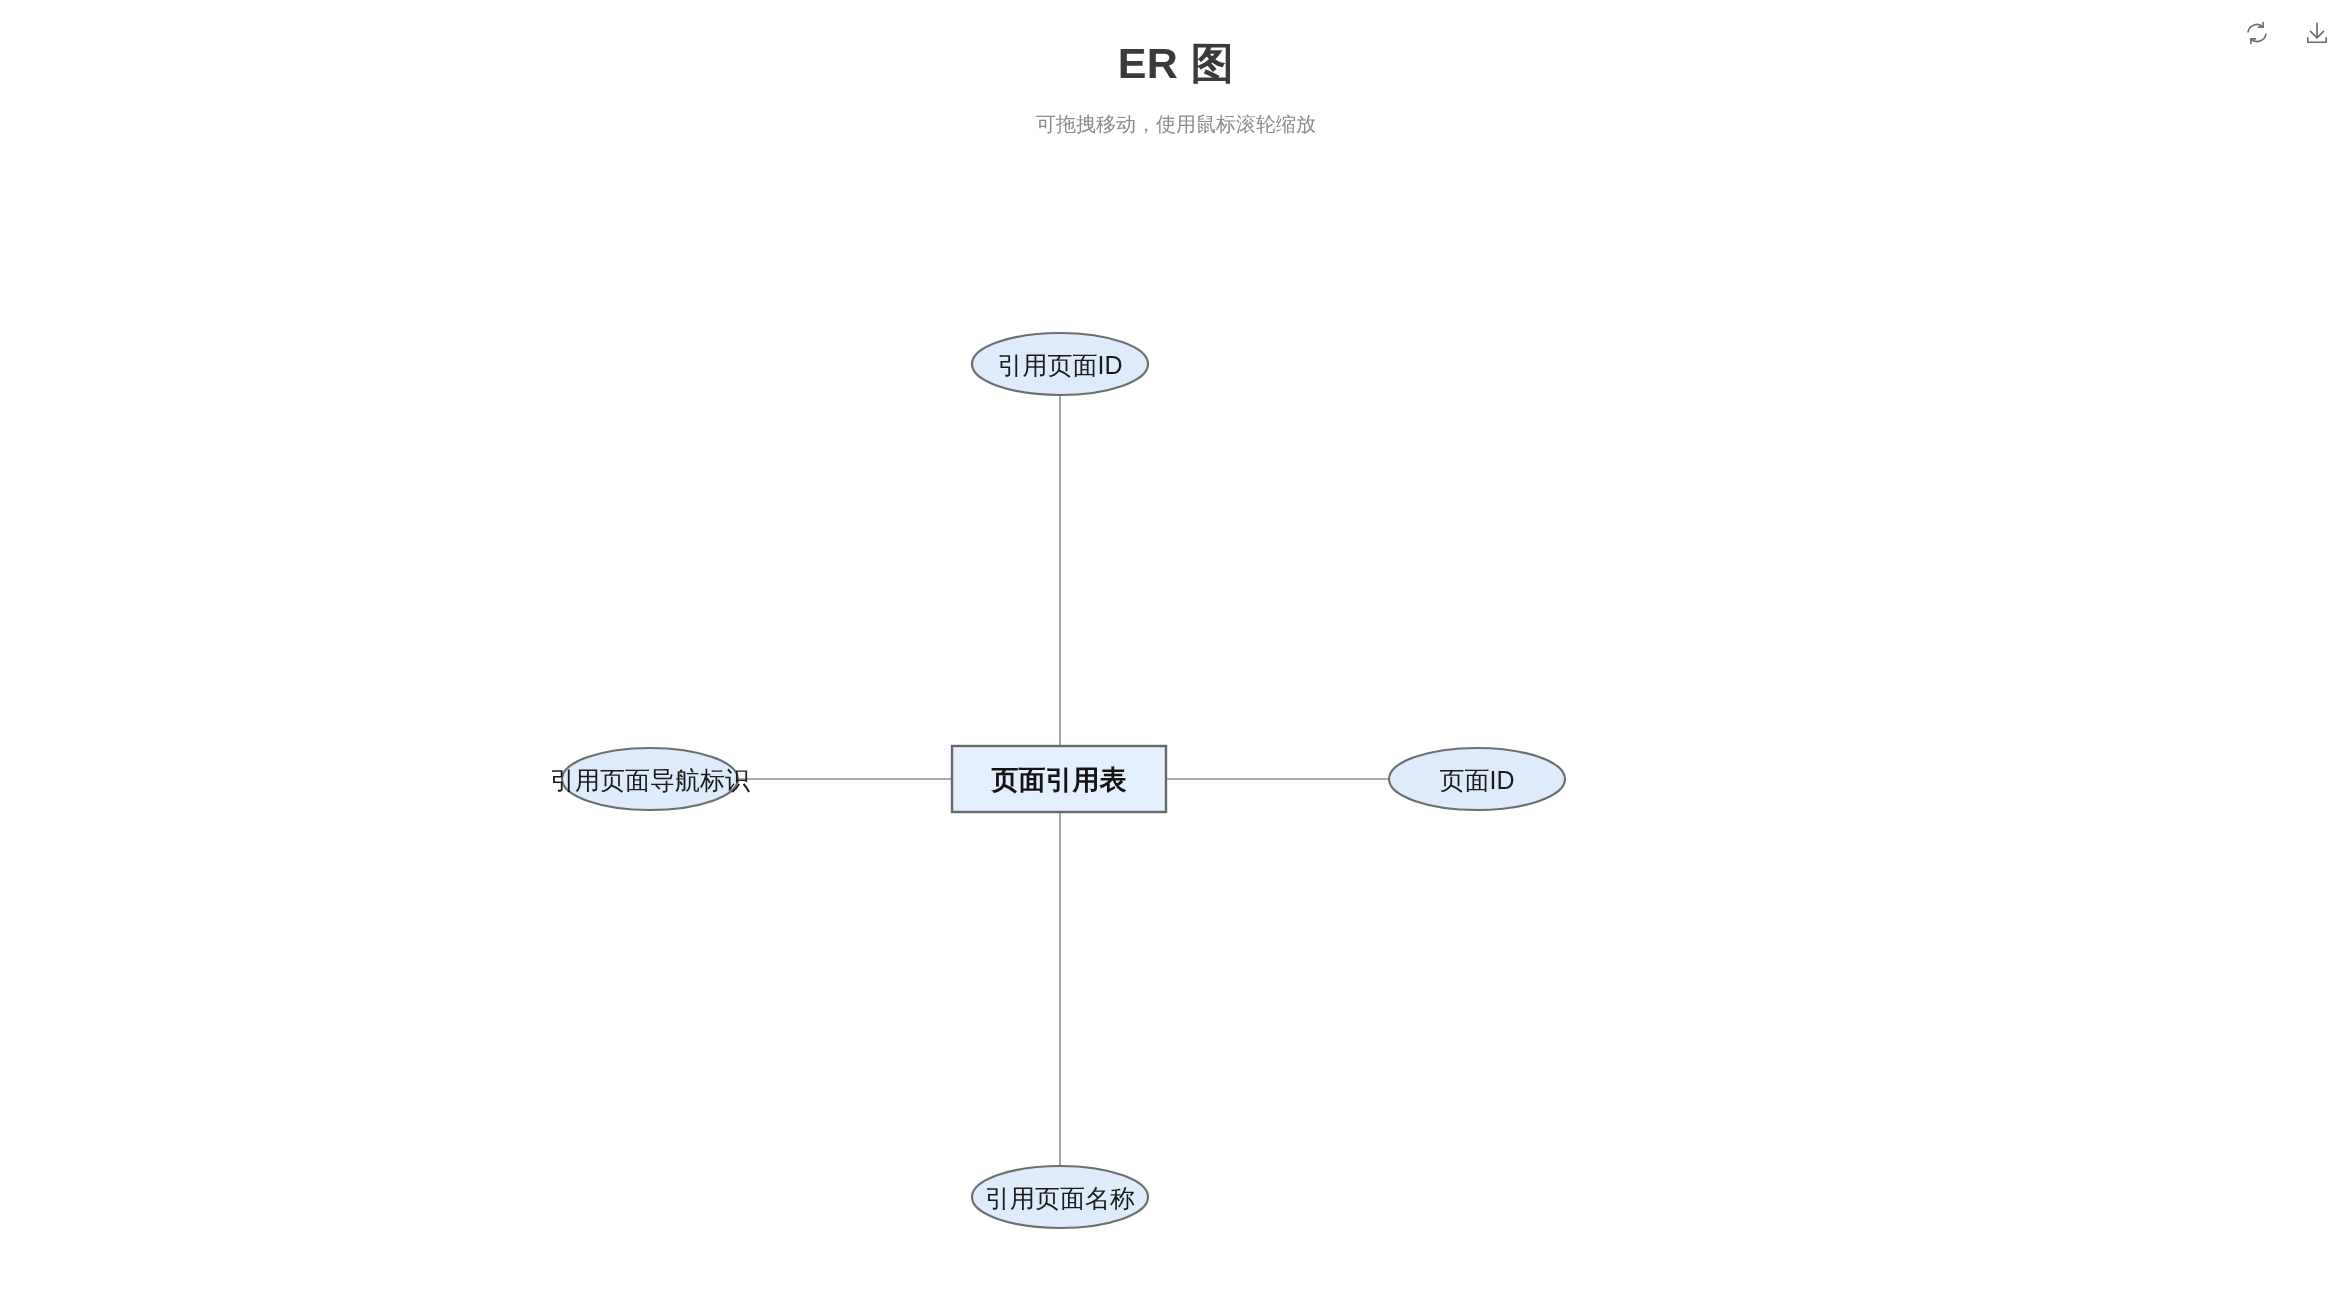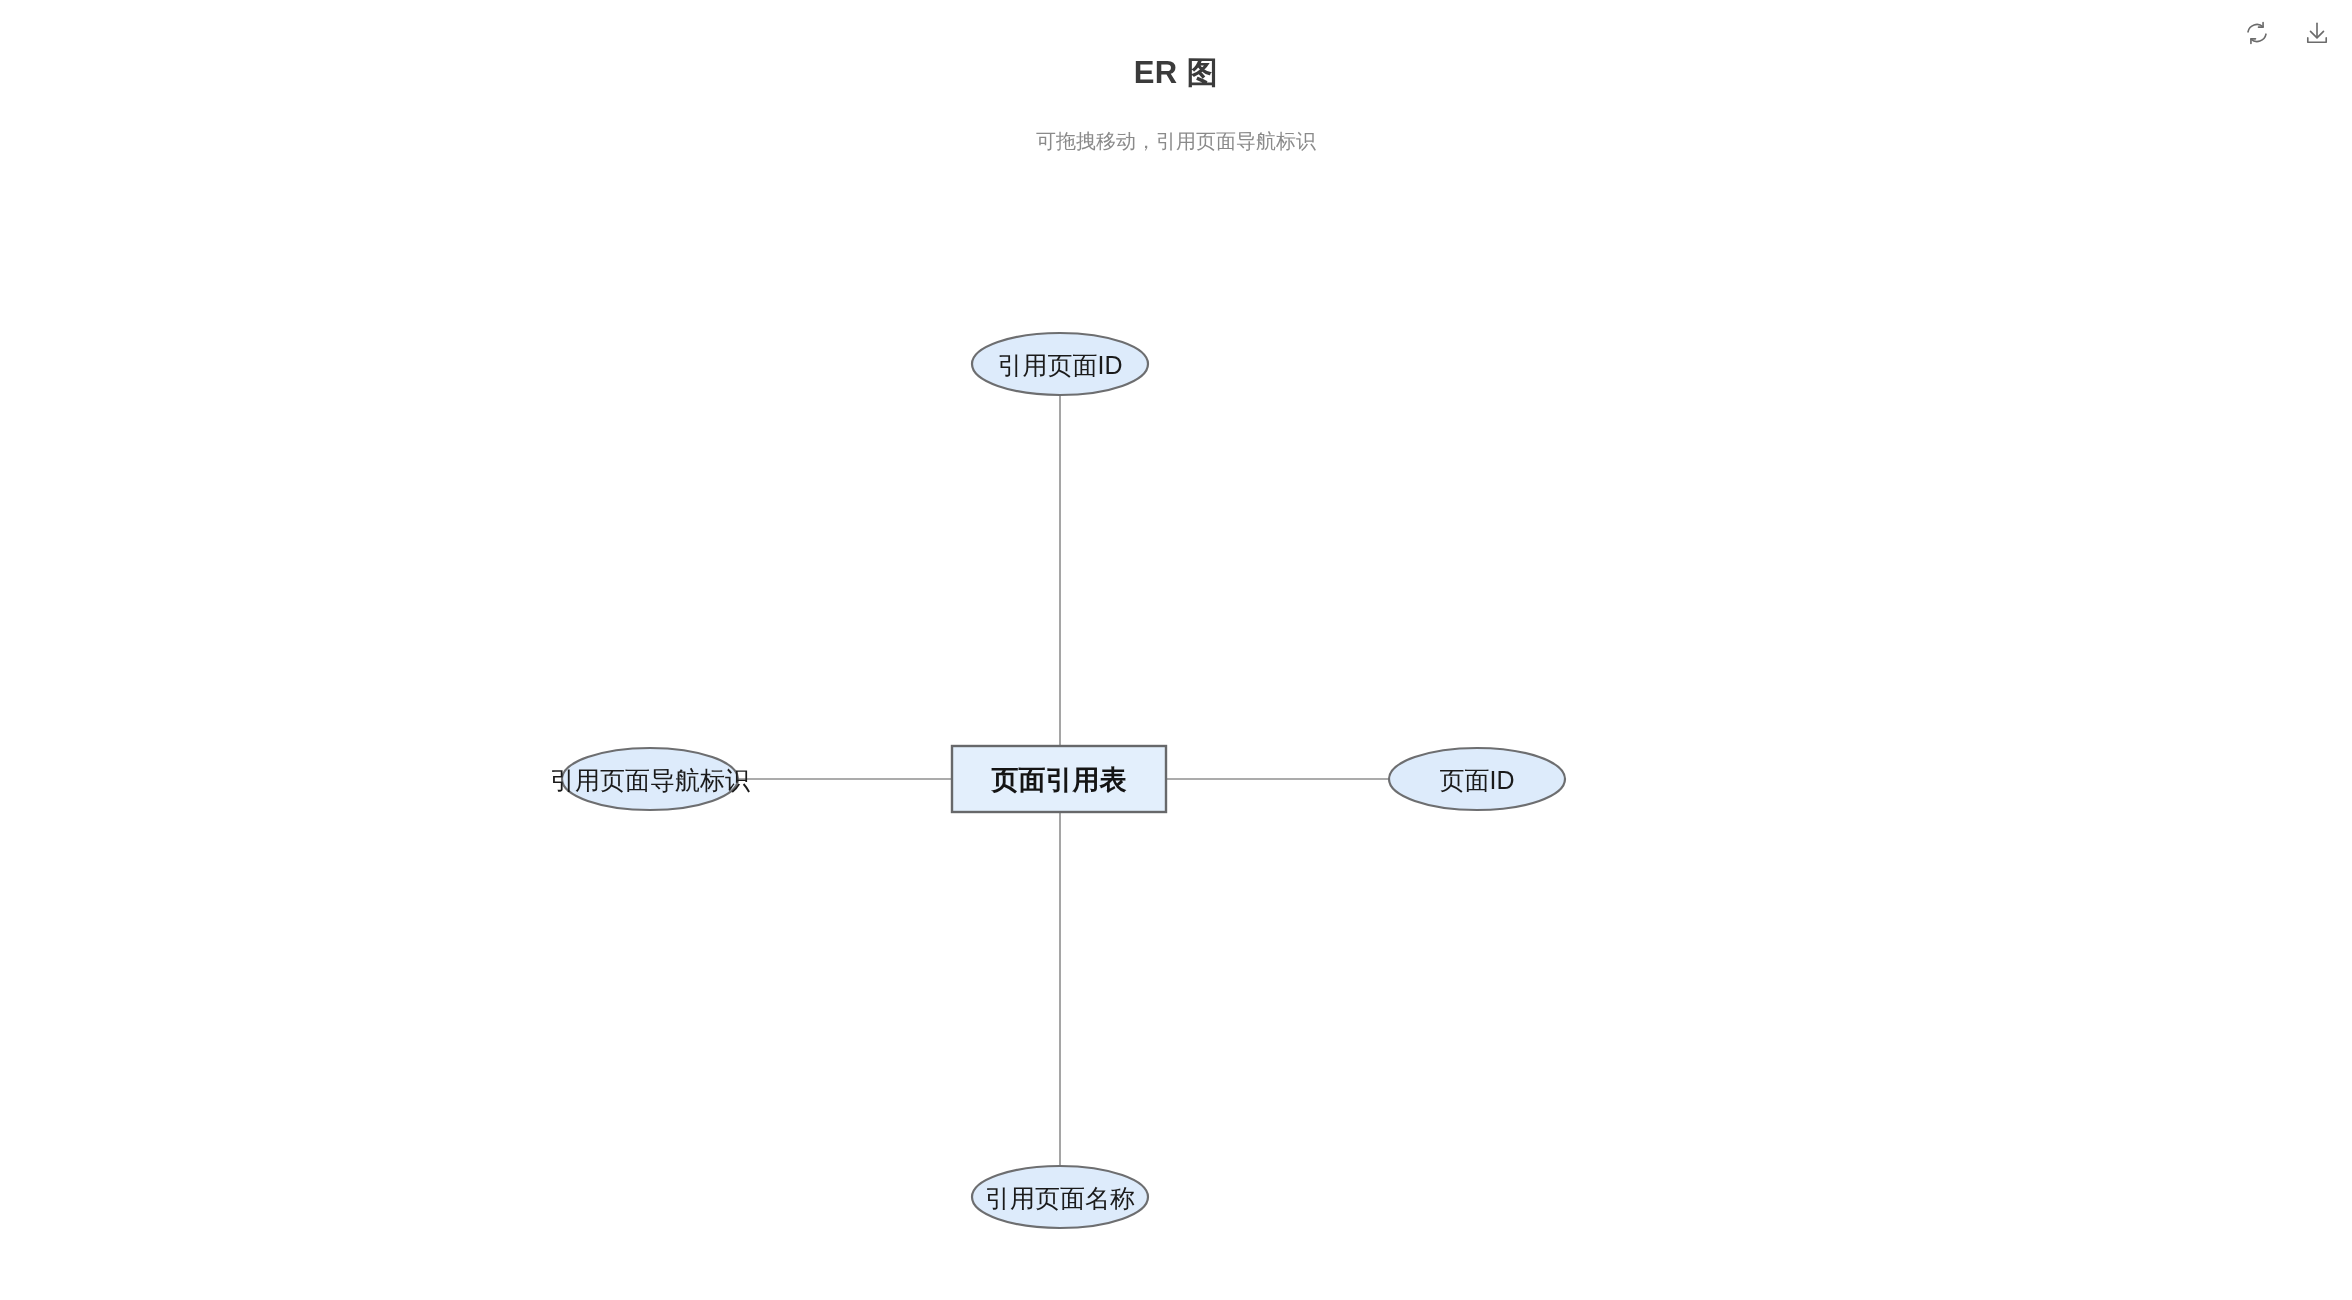--- a/index.html
+++ b/index.html
@@ -20,23 +20,23 @@
   .page-header {
     position: absolute;
     top: 0;
     left: 0;
     width: 2352px;
     height: 150px;
     text-align: center;
     pointer-events: none;
   }
   .page-title {
-    margin: 16px;
+    margin: 0;
     padding-top: 38px;
-    font-size: 31px;
+    font-size: 43px;
     font-weight: bold;
     color: #3b3b3b;
     letter-spacing: 0.5px;
     line-height: 1.2;
   }
   .page-subtitle {
     margin: 0;
     padding-top: 22px;
     font-size: 20px;
     font-weight: normal;
@@ -147,21 +147,21 @@
 
     <g>
       <rect class="entity-rect" x="938" y="746" width="214" height="66"></rect>
       <text class="entity-label" x="1045" y="780">页面引用表</text>
     </g>
   </svg>
 </div>
 
 <div class="page-header">
   <h1 class="page-title">ER 图</h1>
-  <p class="page-subtitle">可拖拽移动，引用页面导航标识</p>
+  <p class="page-subtitle">可拖拽移动，使用鼠标滚轮缩放</p>
 </div>
 
 <div class="toolbar">
   <button class="tool-btn" title="重置">
     <span>
       <svg width="26" height="26" viewBox="0 0 24 24" fill="none" stroke="currentColor" stroke-width="1.5" stroke-linecap="round" stroke-linejoin="round">
         <path d="M20.3 13.1a8.4 8.4 0 0 1-13.9 4.6"></path>
         <path d="M3.7 10.9a8.4 8.4 0 0 1 13.9-4.6"></path>
         <polyline points="17.6 2.4 17.6 6.6 13.4 6.6"></polyline>
         <polyline points="6.4 21.6 6.4 17.4 10.6 17.4"></polyline>

